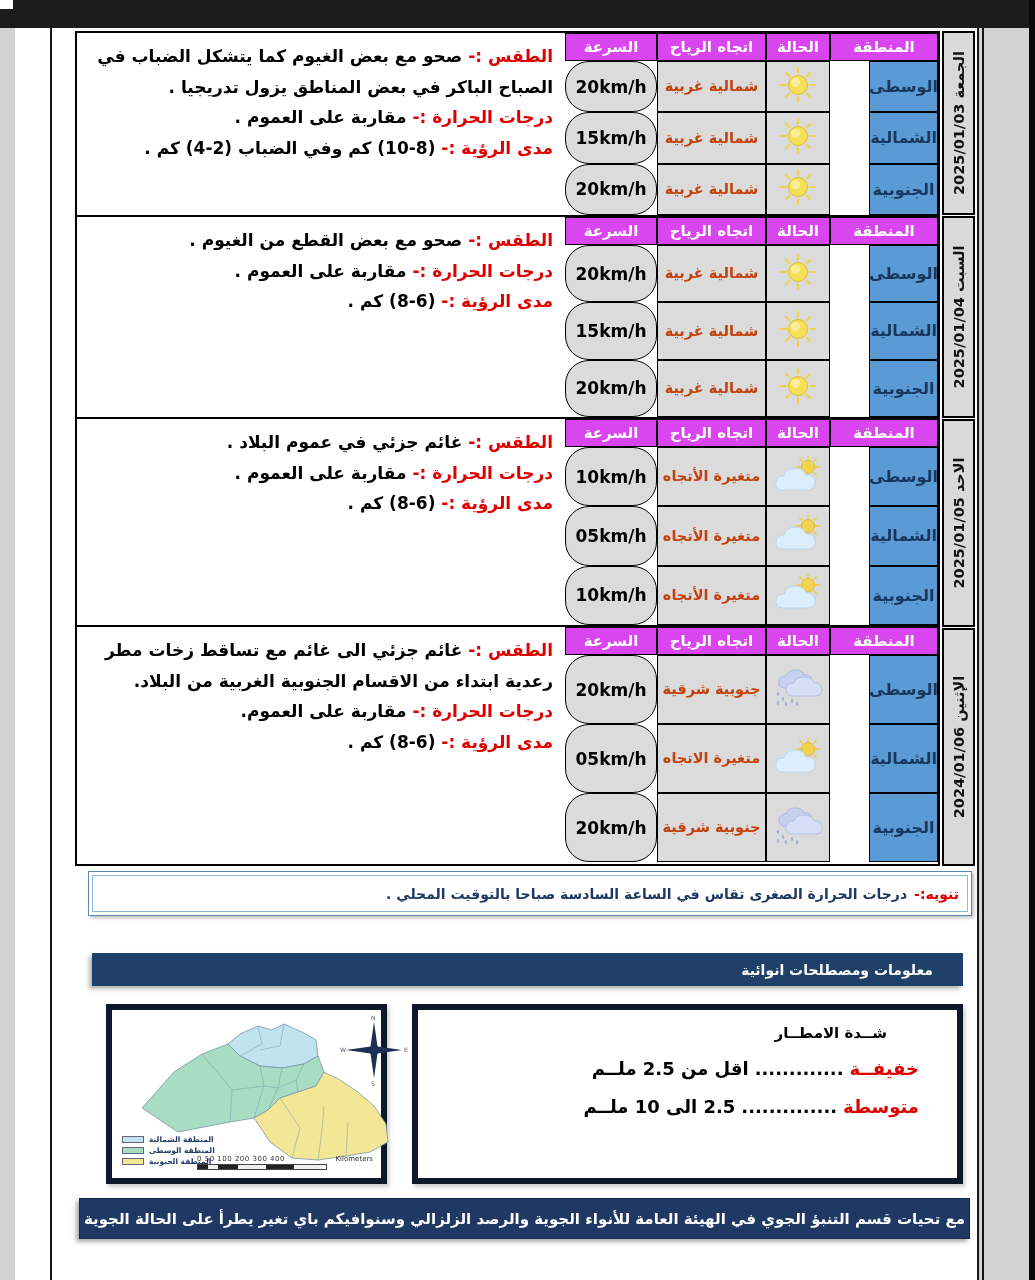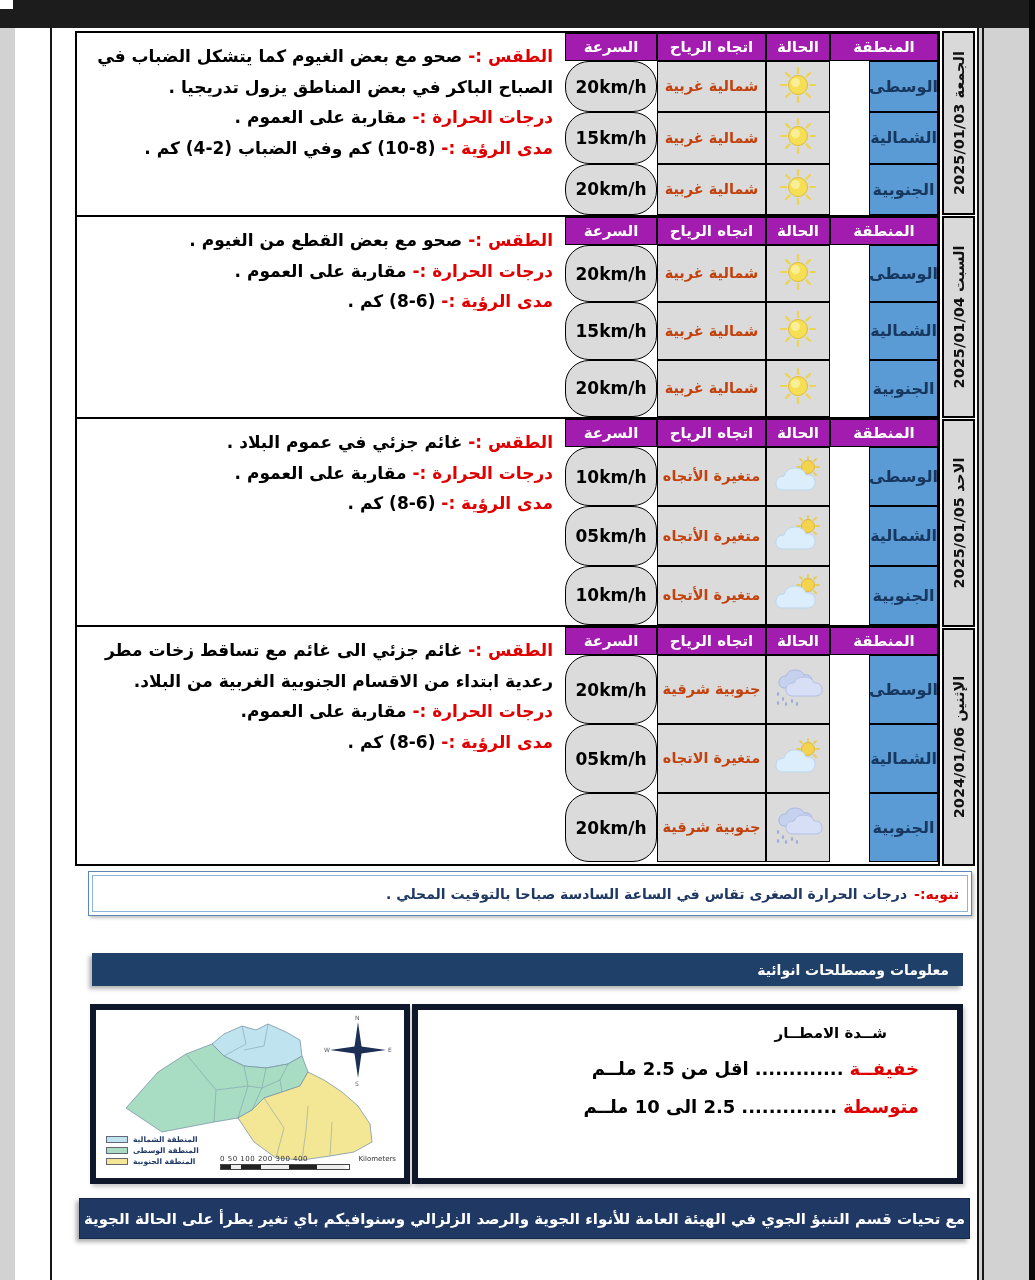--- a/index.html
+++ b/index.html
@@ -29,21 +29,21 @@
   .sec:nth-child(2){height:202px;}
   .sec:nth-child(3){height:208px;}
   .sec:nth-child(4){height:235px;}
   .mini{
     width:373px;flex:none;display:grid;
     grid-template-columns:108px 64px 109px 92px;
     grid-template-rows:28px repeat(3,1fr);
     direction:rtl;height:100%;box-sizing:border-box;
   }
   .mini>div{border:1px solid #000;display:flex;align-items:center;justify-content:center;box-sizing:border-box;overflow:hidden;}
-  .hc{background:#a21caf;color:#fff;font-weight:bold;font-size:15px;}
+  .hc{background:#d946ef;color:#fff;font-weight:bold;font-size:15px;}
   .cell-region{background:#5B9BD5;color:#17375E;font-weight:bold;font-size:16px;margin-left:39px;}
   .cell-cond{background:#DBDBDB;}
   .cell-wind{background:#DBDBDB;color:#c2410c;font-weight:bold;font-size:14.5px;text-align:center;line-height:1.15;padding:0 0;}
   .cell-speed{background:#DBDBDB;color:#000;font-weight:bold;font-size:17px;direction:ltr;border-radius:24px;}
   .desc{
     flex:1;background:#fff;direction:rtl;text-align:right;
     padding:8px 12px 0 8px;font-weight:bold;font-size:17px;line-height:1.8;color:#000;box-sizing:border-box;
   }
   .dlabel{color:#E00000;}
   
@@ -67,26 +67,26 @@
     display:flex;align-items:center;direction:rtl;padding:0 12px;box-sizing:border-box;
     font-size:14px;font-weight:bold;
   }
   .nlabel{color:#E00000;}
   .ntext{color:#1F3864;margin-right:7px;}
 
   
   .info-bar{
     position:absolute;left:92px;top:953px;width:871px;height:33px;background:#1F4068;color:#fff;
     font-weight:bold;font-size:14px;display:flex;align-items:center;direction:rtl;
-    padding:0 14px;box-sizing:border-box;box-shadow:-3px 3px 4px rgba(120,120,120,.55);
+    padding:0 30px;box-sizing:border-box;box-shadow:-3px 3px 4px rgba(120,120,120,.55);
   }
 
   
   .panel{position:absolute;top:1004px;height:180px;background:#fff;border:6px solid #0f172a;box-sizing:border-box;box-shadow:2px 3px 4px rgba(140,140,140,.45);}
-  .map-panel{left:90px;width:320px;}
+  .map-panel{left:106px;width:281px;}
   .rain-panel{left:412px;width:551px;direction:rtl;}
   .rain-title{margin:14px 70px 0 0;font-size:15px;font-weight:bold;color:#000;}
   .rain-items{margin:8px 38px 0 0;}
   .rain-line{font-size:18px;font-weight:bold;line-height:2.1;color:#000;}
   .rain-label{color:#E00000;}
   .rain-dots{margin:0 6px;letter-spacing:1px;}
 
   .legend{position:absolute;left:10px;bottom:12px;}
   .legend-row{display:flex;align-items:center;gap:5px;margin-top:2px;}
   .legend-swatch{width:22px;height:7px;border:1px solid #667;box-sizing:border-box;}

